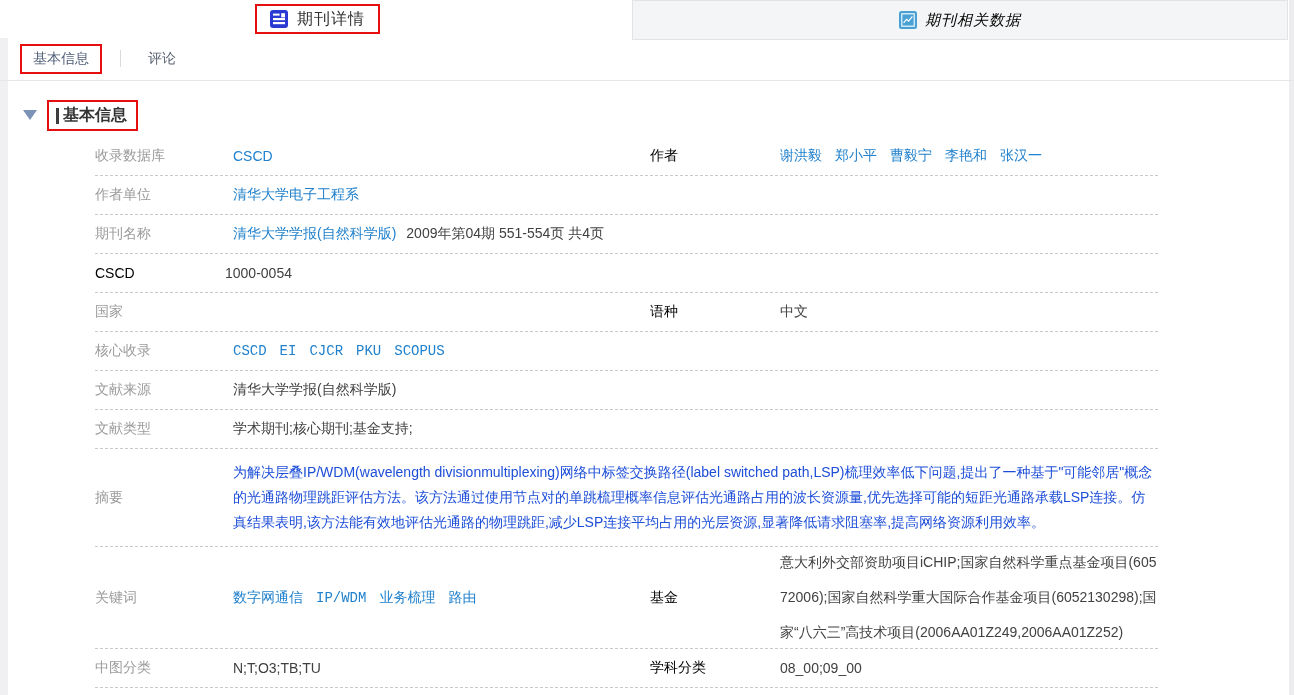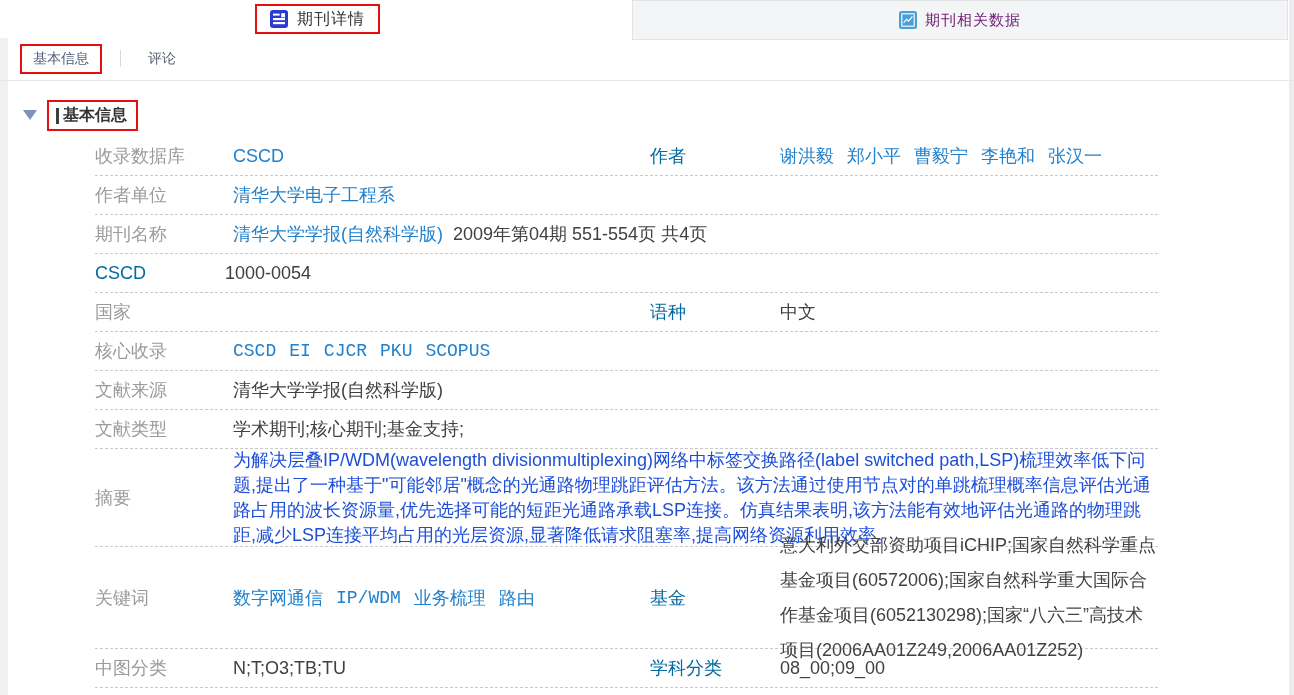--- a/index.html
+++ b/index.html
@@ -11,50 +11,50 @@
   .edge-right { position:absolute; right:0; top:0; bottom:0; width:5px; background:#ededef; }
 
   
   .detail-tab { position:absolute; left:255px; top:4px; height:30px; display:flex; align-items:center;
     gap:9px; padding:0 13px; border:2px solid #e60f0f; background:#fff; cursor:pointer; }
   .detail-tab .txt { font-size:16px; color:#333; letter-spacing:1px; }
   .dt-icon, .rt-icon { display:inline-flex; width:18px; height:18px; }
 
   .related-tab { position:absolute; left:632px; right:6px; top:0; height:40px; background:#f4f5f6;
     border:1px solid #e2e3e5; display:flex; align-items:center; justify-content:center; gap:8px; cursor:pointer; }
-  .related-tab .txt { font-size:15px; color:#701a75; letter-spacing:1px; }
+  .related-tab .txt { font-size:15px; color:#000000; letter-spacing:1px;font-style:italic; }
 
   
   .subtab-line { position:absolute; left:0; right:0; top:80px; height:1px; background:#e6e6e8; }
   .subtab-basic { position:absolute; left:20px; top:44px; width:82px; height:30px; border:2px solid #e60f0f;
     display:flex; align-items:center; justify-content:center; cursor:pointer; background:#fff; }
   .subtab-basic .txt { font-size:14px; color:#4e5c77; }
   .subtab-sep { position:absolute; left:120px; top:50px; width:1px; height:17px; background:#d9d9db; }
   .subtab-comments { position:absolute; left:130px; top:44px; height:30px; padding:0 18px;
     display:flex; align-items:center; cursor:pointer; }
   .subtab-comments .txt { font-size:14px; color:#5a6372; }
 
   
   .tri { position:absolute; left:23px; top:110px; width:0; height:0;
     border-left:7px solid transparent; border-right:7px solid transparent; border-top:10px solid #7b93b6; cursor:pointer; }
   .section-box { position:absolute; left:47px; top:100px; height:31px; border:2px solid #e60f0f;
     display:flex; align-items:center; padding:0 9px 0 7px; background:#fff; }
   .section-box .bar { width:3px; height:16px; background:#3d3d3d; margin-right:4px; }
   .section-box .stitle { font-size:16px; font-weight:bold; color:#333; }
 
   
-  .tbl { position:absolute; left:95px; top:137px; width:1063px; font-size:18px; }
+  .tbl { position:absolute; left:95px; top:137px; width:1063px; font-size:14px; }
   .row { display:flex; align-items:center; height:39px; border-bottom:1px dashed #c9c9cb; }
   .row-abs { height:98px; }
   .row-kw { height:102px; }
   .half-l { width:555px; display:flex; align-items:center; flex-shrink:0; }
   .half-r { flex:1; display:flex; align-items:center; }
   .full { width:100%; display:flex; align-items:center; }
   .lbl { width:138px; flex-shrink:0; color:#9b9b9b; }
-  .lbl-r { width:130px; flex-shrink:0; color:#0369a1; }
+  .lbl-r { width:130px; flex-shrink:0; color:#000000; }
   .val { color:#404040; display:flex; align-items:center; }
   .link { color:#2181cc; text-decoration:none; cursor:pointer; }
   .val-links .link { margin-right:13px;font-family:Liberation Mono, monospace; }
   .issue { margin-left:10px; color:#404040; }
   .abs-text { width:925px; line-height:25px; color:#1d4ed8; display:block; }
   .fund-text { width:380px; line-height:35px; color:#424242; display:block; word-break:break-all; }
 </style>
 </head>
 <body>
 

